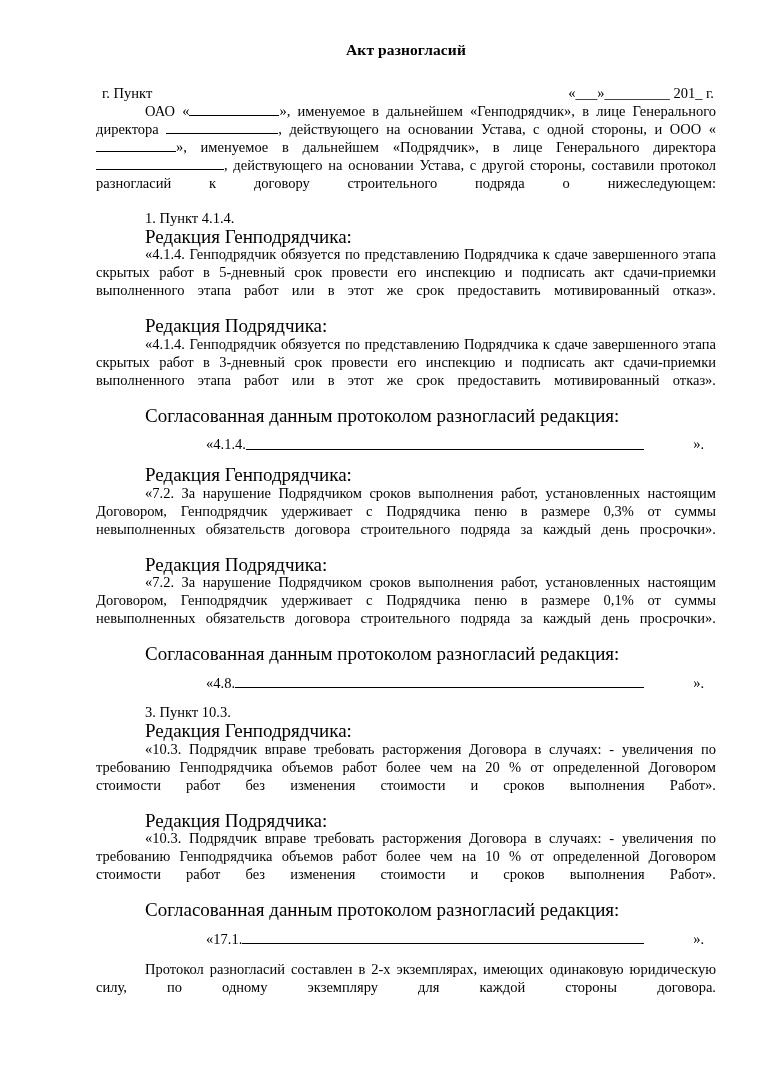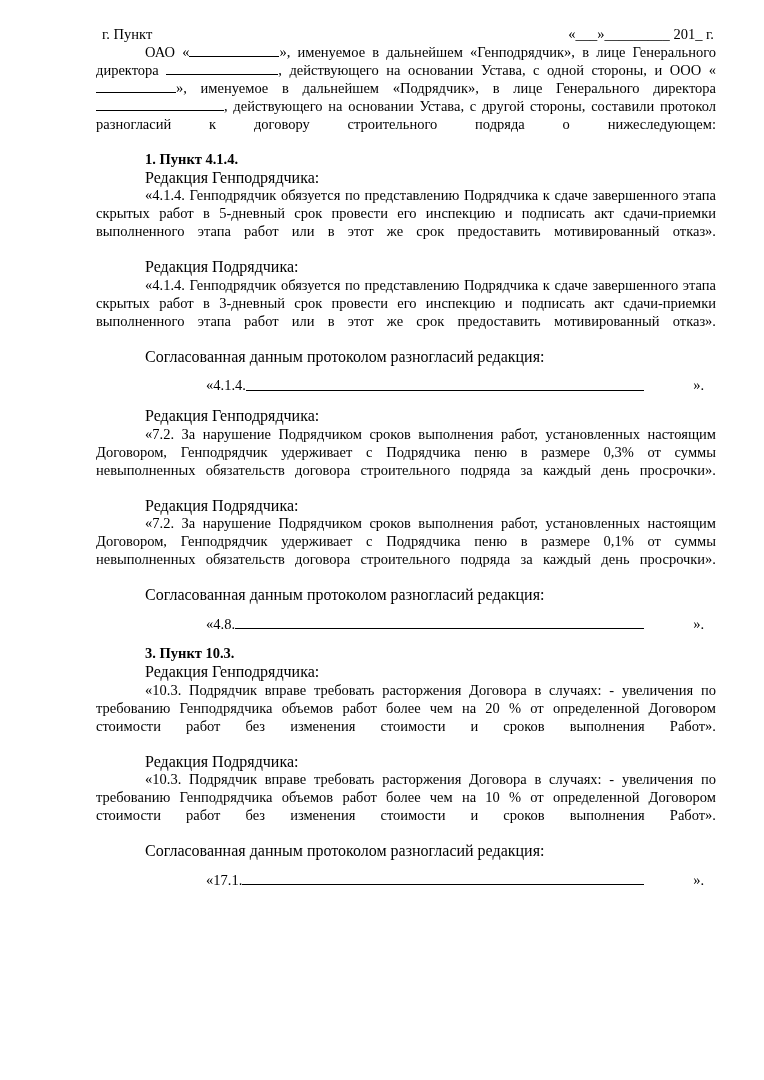--- a/index.html
+++ b/index.html
@@ -72,27 +72,27 @@
   }
 
   .intro {
     margin-top: 14px;
   }
 
   .sec-head {
     margin: 0;
     font-size: 14.5px;
     line-height: 17.6px;
-    font-weight: bold;
+    font-weight: normal;
     text-indent: 49px;
   }
 
   .sub-label {
     margin: 0;
-    font-size: 16px;
+    font-size: 19px;
     line-height: 17.6px;
     text-indent: 49px;
   }
 
   .fill-line {
     margin: 12px;
     font-size: 14.5px;
     line-height: 17.6px;
     text-indent: 49px;
     white-space: nowrap;
@@ -132,20 +132,21 @@
   .closing {
     margin-top: 26px;
   }
 </style>
 </head>
 <body>
 
 <div class="page">
   <div class="content">
 
+    <h1 class="doc-title">Акт разногласий</h1>
 
     <div class="datebar">
       <span class="city">г. Пункт</span>
       <span class="date">«___»_________ 201_ г.</span>
     </div>
 
     <p class="body-par intro"><span>ОАО «</span><span class="blank-field bf-90"></span><span>», именуемое в дальнейшем «Генподрядчик», в лице Генерального директора </span><span class="blank-field bf-110"></span><span>, действующего на основании Устава, с одной стороны, и ООО «</span><span class="blank-field bf-80"></span><span>», именуемое в дальнейшем «Подрядчик», в лице Генерального директора </span><span class="blank-field bf-125"></span><span>, действующего на основании Устава, с другой стороны, составили протокол разногласий к договору строительного подряда о нижеследующем:</span></p>
 
     <p class="sec-head">1. Пункт 4.1.4.</p>
     <p class="sub-label">Редакция Генподрядчика:</p>
@@ -175,15 +176,16 @@
     <p class="body-par">«10.3. Подрядчик вправе требовать расторжения Договора в случаях: - увеличения по требованию Генподрядчика объемов работ более чем на 20 % от определенной Договором стоимости работ без изменения стоимости и сроков выполнения Работ».</p>
     <p class="sub-label">Редакция Подрядчика:</p>
     <p class="body-par">«10.3. Подрядчик вправе требовать расторжения Договора в случаях: - увеличения по требованию Генподрядчика объемов работ более чем на 10 % от определенной Договором стоимости работ без изменения стоимости и сроков выполнения Работ».</p>
     <p class="sub-label">Согласованная данным протоколом разногласий редакция:</p>
     <div class="fill-line">
       <span class="lead">«17.1.</span>
       <span class="rule"></span>
       <span class="tail">».</span>
     </div>
 
+    <p class="body-par closing">Протокол разногласий составлен в 2-х экземплярах, имеющих одинаковую юридическую силу, по одному экземпляру для каждой стороны договора.</p>
 
   </div>
 </div>
 
 </body></html>

